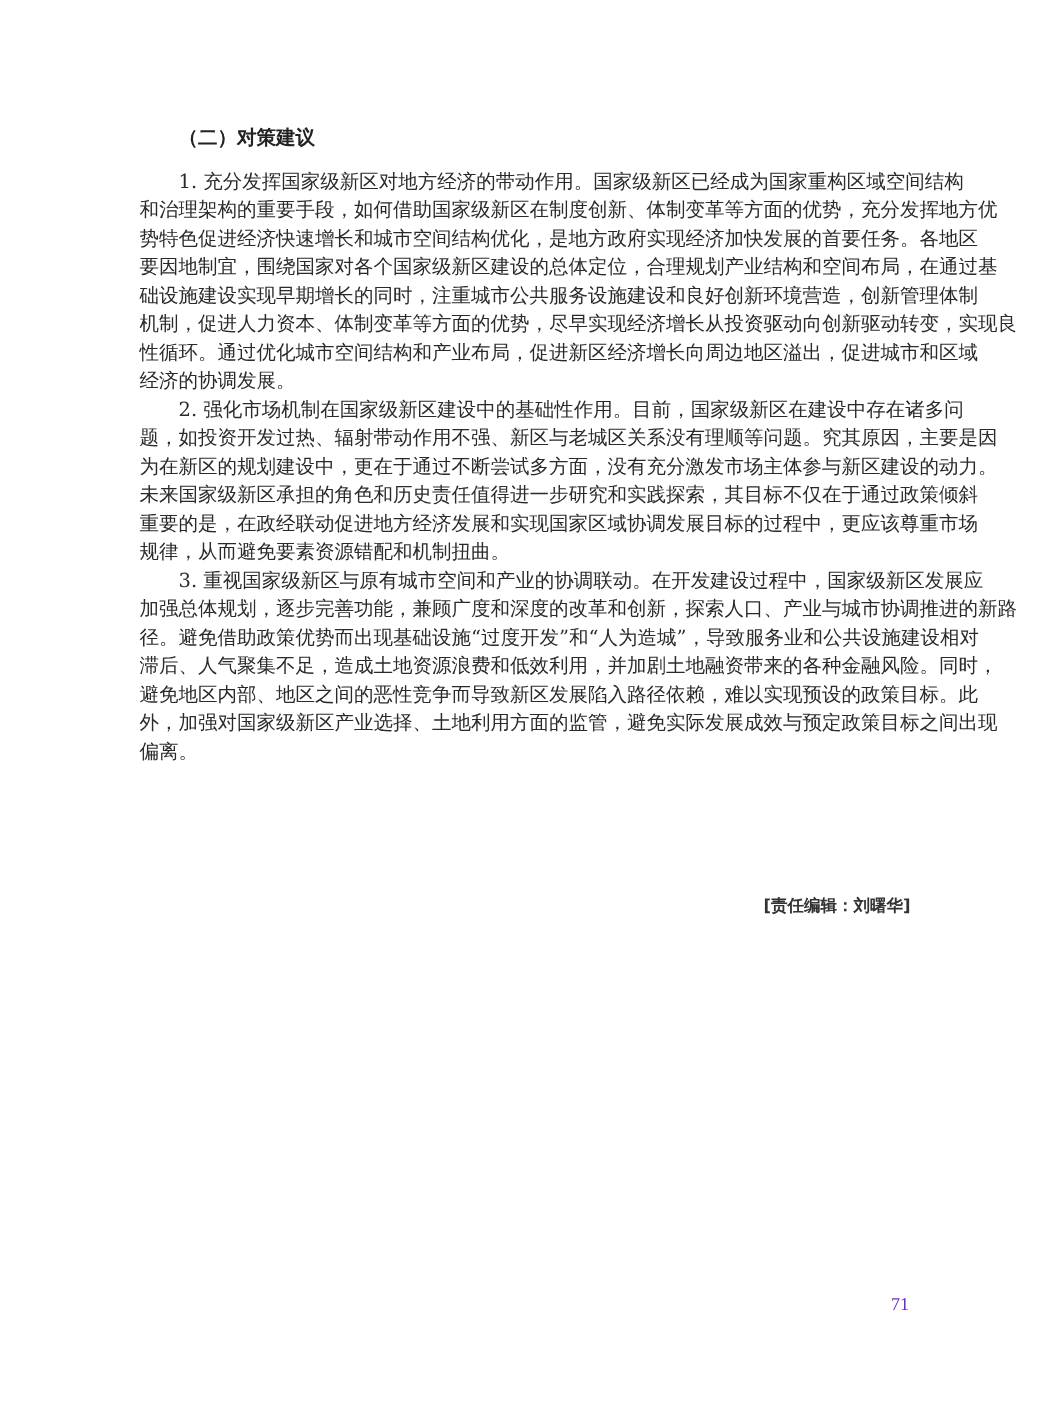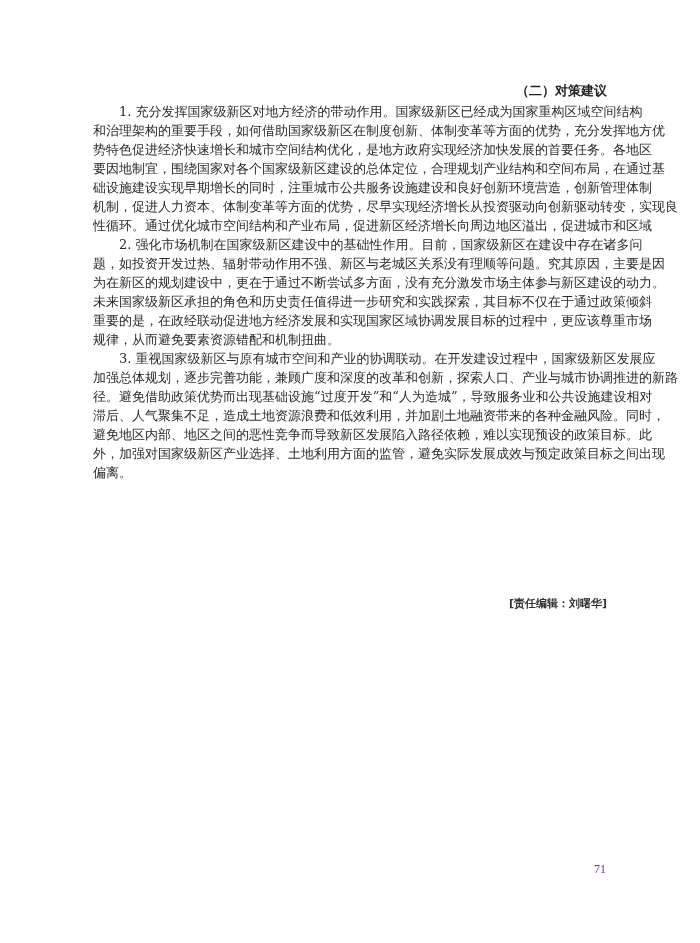--- a/index.html
+++ b/index.html
@@ -31,31 +31,30 @@
     text-align-last: justify;
     letter-spacing: 0;
   }
   .line.last {
     text-align-last: left;
   }
   .indent {
     padding-left: 26px;
   }
   .heading {
-    font-family: Liberation Mono, monospace;
+    font-family: Liberation Serif, serif;
     font-weight: bold;
     font-size: 13px;
     line-height: 19px;
     height: 19px;
     padding-left: 26px;
     margin-top: 4px;
-    margin-bottom: 1px;
+    margin-bottom: 11px;
     white-space: nowrap;
     color: #222;
-    text-align: right;
   }
   .para {
     margin: 0;
   }
   .editor-note {
     position: absolute;
     top: 596px;
     right: 93px;
     font-family: "DejaVu Sans", "Liberation Sans", sans-serif;
     font-size: 11px;
@@ -82,20 +81,21 @@
   <div class="heading">（二）对策建议</div>
 
   <div class="para">
     <span class="line indent">1. 充分发挥国家级新区对地方经济的带动作用。国家级新区已经成为国家重构区域空间结构</span>
     <span class="line">和治理架构的重要手段，如何借助国家级新区在制度创新、体制变革等方面的优势，充分发挥地方优</span>
     <span class="line">势特色促进经济快速增长和城市空间结构优化，是地方政府实现经济加快发展的首要任务。各地区</span>
     <span class="line">要因地制宜，围绕国家对各个国家级新区建设的总体定位，合理规划产业结构和空间布局，在通过基</span>
     <span class="line">础设施建设实现早期增长的同时，注重城市公共服务设施建设和良好创新环境营造，创新管理体制</span>
     <span class="line">机制，促进人力资本、体制变革等方面的优势，尽早实现经济增长从投资驱动向创新驱动转变，实现良</span>
     <span class="line">性循环。通过优化城市空间结构和产业布局，促进新区经济增长向周边地区溢出，促进城市和区域</span>
+    <span class="line last">经济的协调发展。</span>
   </div>
 
   <div class="para">
     <span class="line indent">2. 强化市场机制在国家级新区建设中的基础性作用。目前，国家级新区在建设中存在诸多问</span>
     <span class="line">题，如投资开发过热、辐射带动作用不强、新区与老城区关系没有理顺等问题。究其原因，主要是因</span>
     <span class="line">为在新区的规划建设中，更在于通过不断尝试多方面，没有充分激发市场主体参与新区建设的动力。</span>
     <span class="line">未来国家级新区承担的角色和历史责任值得进一步研究和实践探索，其目标不仅在于通过政策倾斜</span>
     <span class="line">重要的是，在政经联动促进地方经济发展和实现国家区域协调发展目标的过程中，更应该尊重市场</span>
     <span class="line last">规律，从而避免要素资源错配和机制扭曲。</span>
   </div>

